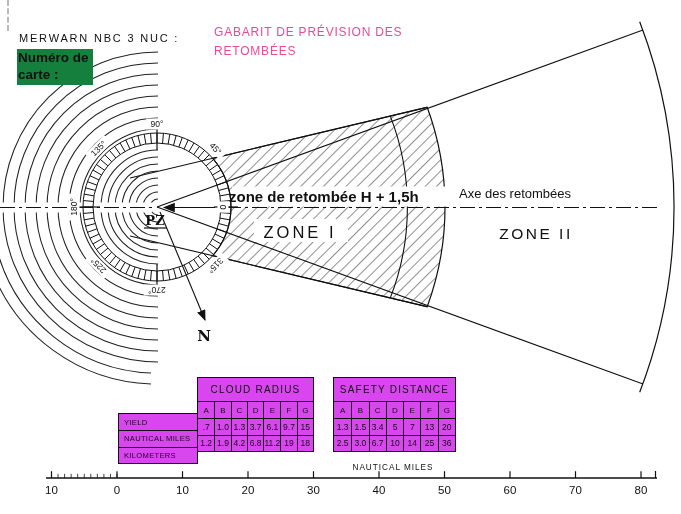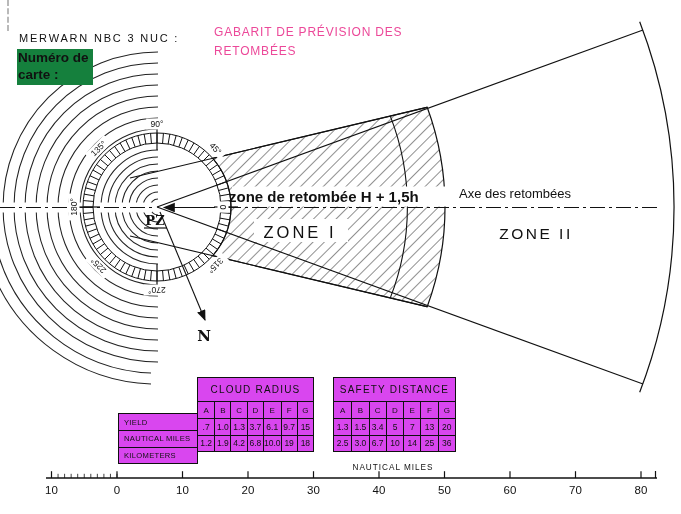--- a/index.html
+++ b/index.html
@@ -285,21 +285,21 @@
         <div class="tb-cell r1 c1">1.0</div>
         <div class="tb-cell r1 c2">1.3</div>
         <div class="tb-cell r1 c3">3.7</div>
         <div class="tb-cell r1 c4">6.1</div>
         <div class="tb-cell r1 c5">9.7</div>
         <div class="tb-cell r1 c6">15</div>
         <div class="tb-cell r2 c0">1.2</div>
         <div class="tb-cell r2 c1">1.9</div>
         <div class="tb-cell r2 c2">4.2</div>
         <div class="tb-cell r2 c3">6.8</div>
-        <div class="tb-cell r2 c4">10.0</div>
+        <div class="tb-cell r2 c4">11.2</div>
         <div class="tb-cell r2 c5">19</div>
         <div class="tb-cell r2 c6">18</div>
       </div>
       <div class="tb-box tb-head" style="left: 215px; top: 0px; width: 123px; height: 25px;">SAFETY DISTANCE</div>
       <div class="tb-box tb-grid" style="left: 215px; top: 24px; width: 123px; height: 51px; grid-template-columns: repeat(7, 1fr); grid-template-rows: repeat(3, 1fr);">
         <div class="tb-cell r0 c0">A</div>
         <div class="tb-cell r0 c1">B</div>
         <div class="tb-cell r0 c2">C</div>
         <div class="tb-cell r0 c3">D</div>
         <div class="tb-cell r0 c4">E</div>

